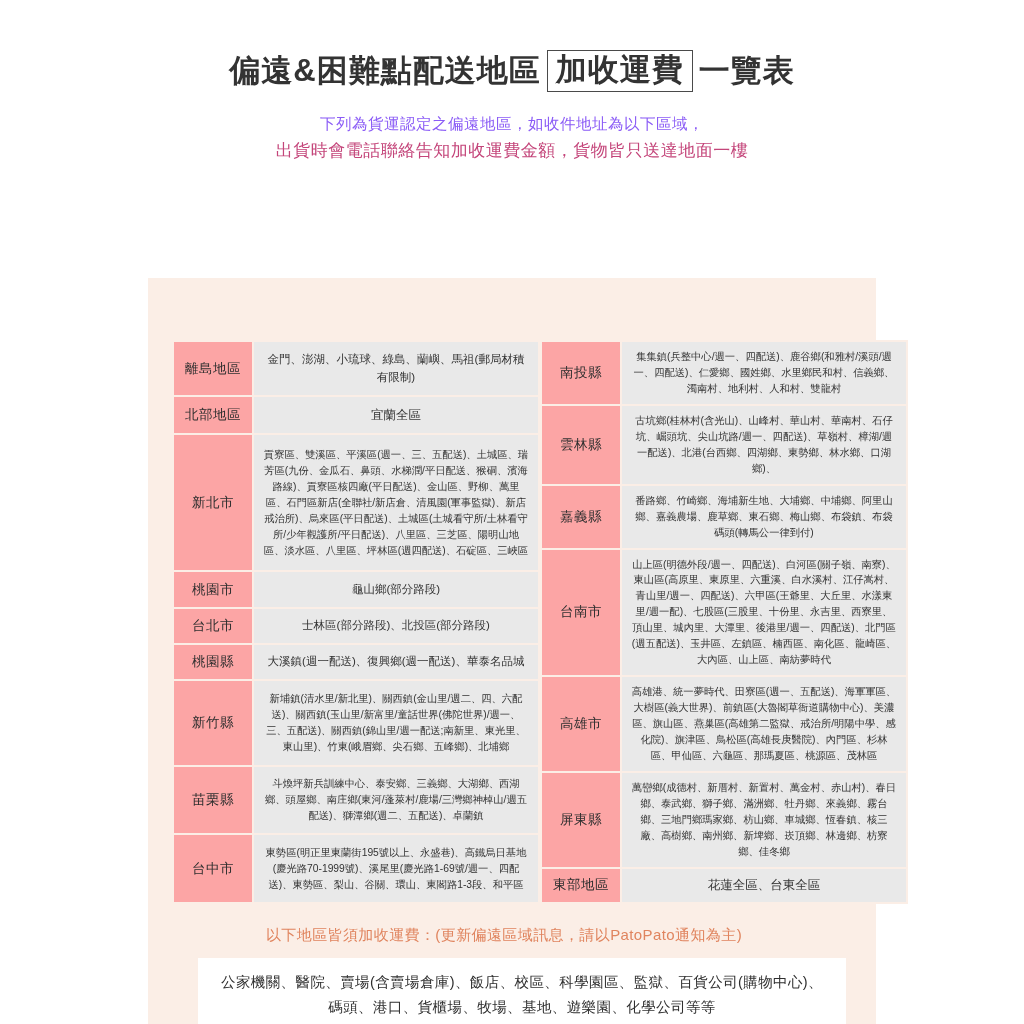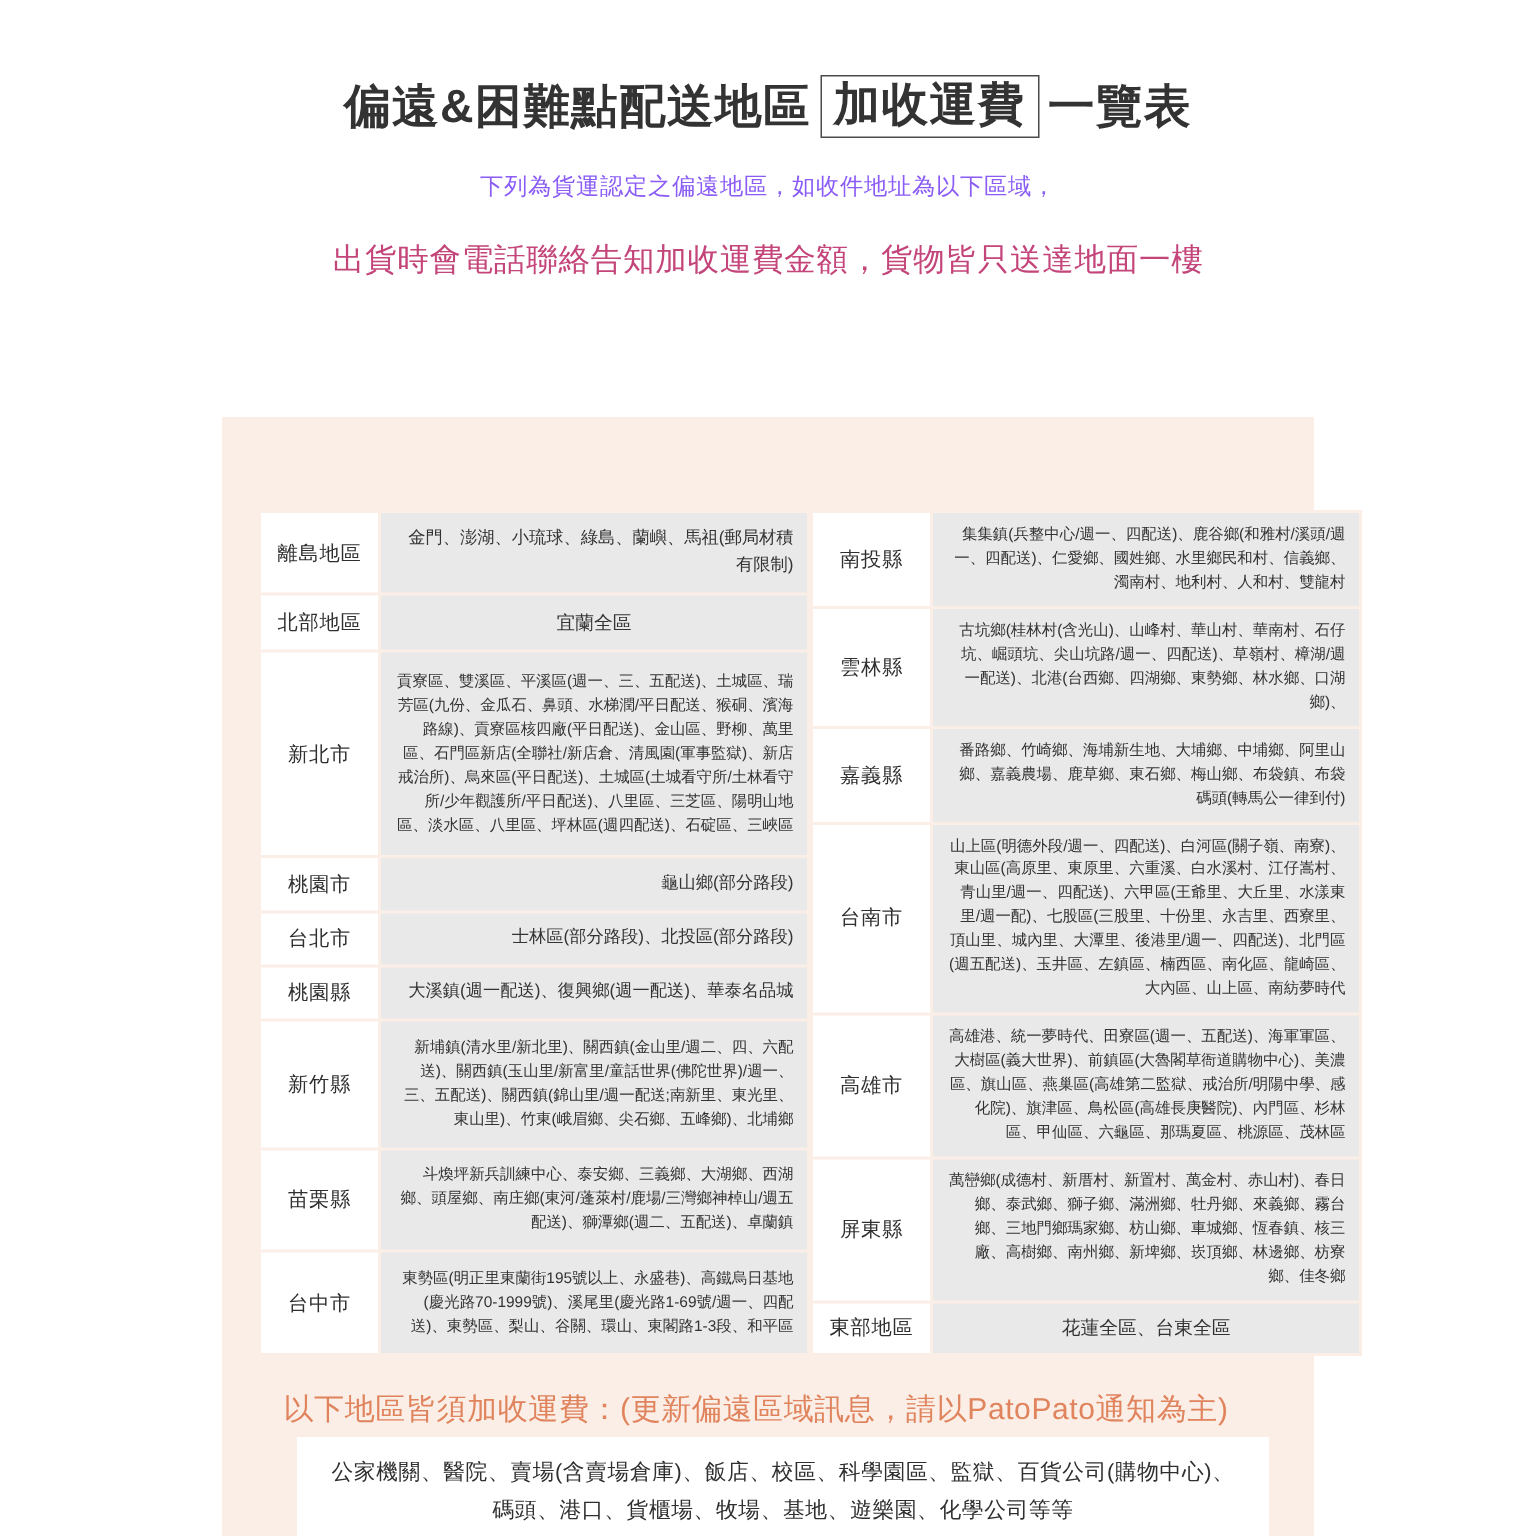--- a/index.html
+++ b/index.html
@@ -45,22 +45,22 @@
   
   .subtitle {
     text-align: center;
     margin-top: 22px;
     font-size: 15.5px;
     color: #8b5cf6;
     letter-spacing: 0.5px;
   }
   .subtitle-2 {
     text-align: center;
-    margin-top: 24px;
-    font-size: 21px;
+    margin-top: 4px;
+    font-size: 17px;
     color: #c4457a;
     letter-spacing: 0.5px;
   }
 
   
   .panel {
     position: absolute;
     left: 148px;
     top: 228px;
     width: 728px;
@@ -79,34 +79,34 @@
   }
   table.grid {
     border-collapse: collapse;
     table-layout: fixed;
   }
   table.grid td {
     border: 2px solid #fbeee6;
     vertical-align: middle;
   }
   td.lbl {
-    background: #ffffff;
+    background: #fca5a5;
     text-align: center;
     font-size: 13.5px;
     color: #2f2f2f;
     letter-spacing: 0.5px;
     padding: 6px 2px;
   }
   td.val {
     background: #e9e9e9;
     font-size: 10.3px;
     line-height: 1.55;
     color: #333333;
     padding: 7px 9px;
-    text-align: right;
+    text-align: center;
   }
   td.val.center {
     text-align: center;
     font-size: 12.5px;
   }
   td.val.center-sm {
     font-size: 11.5px;
   }
 
   .col-left { width: 340px; }
@@ -114,21 +114,21 @@
   .lbl-w { width: 74px; }
   .val-w { width: 266px; }
 
   
   .note-pink {
     position: absolute;
     left: 0;
     right: 16px;
     top: 648px;
     text-align: center;
-    font-size: 20px;
+    font-size: 15px;
     color: #e0845e;
     letter-spacing: 0.4px;
   }
   .note-box {
     position: absolute;
     left: 50px;
     top: 680px;
     width: 628px;
     background: #ffffff;
     padding: 12px 10px 14px 10px;

